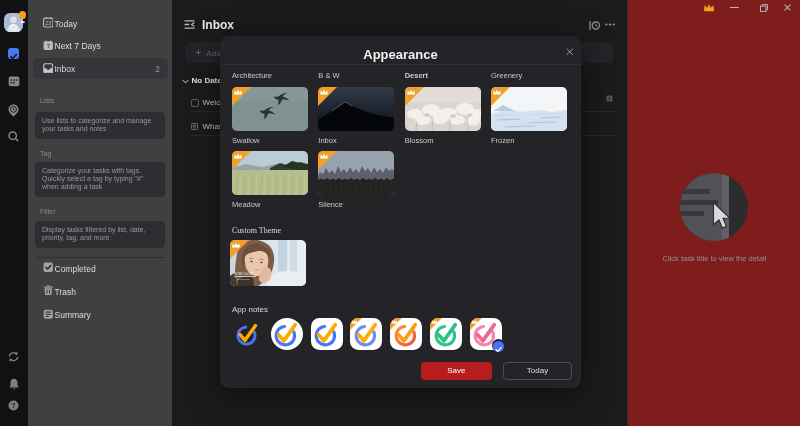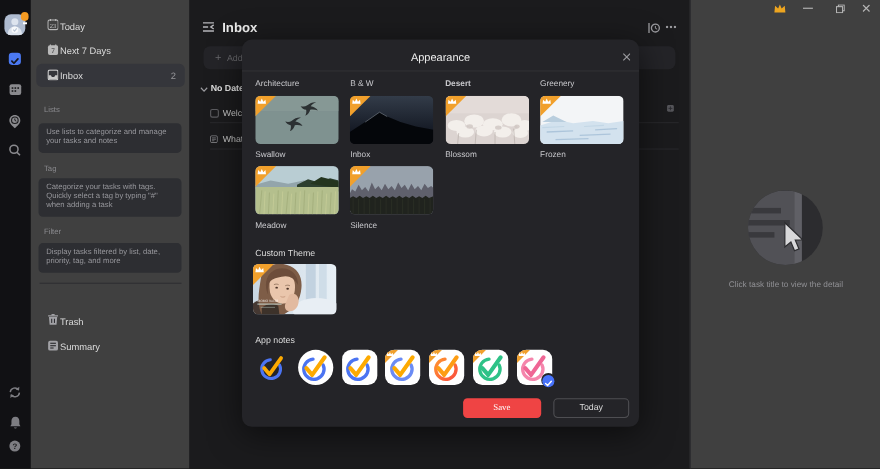--- a/index.html
+++ b/index.html
@@ -71,21 +71,21 @@
       </svg>
     <div class="abs" style="left:30.5px;top:122px;font-size:8px;color:#c6c6c6;">What’s New in TickTick</div>
     <div class="abs" style="left:19px;top:135px;width:426px;height:1px;background:#29292c;"></div>
 
     <svg class="abs" style="left:433.5px;top:95.2px;" width="7" height="7" viewBox="0 0 8 8">
         <rect x="0.5" y="0.5" width="7" height="7" rx="1.5" fill="#55555a"></rect>
         <path d="M2 4 L6 4 M4 2 L4 6" stroke="#2a2a2e" stroke-width="0.9"></path>
       </svg>
   </div>
 
-  <div id="rpanel" class="abs" style="left:627px;top:0;width:173px;height:426px;background:#404040;border-left:1px solid #2a2a2d;">
+  <div id="rpanel" class="abs" style="left:627px;top:0;width:173px;height:426px;background:#7f1d1d;border-left:1px solid #2a2a2d;">
     <div class="abs" style="left:51.5px;top:172.5px;width:68px;height:68px;border-radius:50%;background:#2c2c2f;overflow:hidden;">
       <svg width="68" height="68" viewBox="0 0 68 68">
         <rect x="0" y="0" width="42" height="68" fill="#515156"></rect>
         <rect x="42" y="0" width="7" height="68" fill="#606066"></rect>
         <rect x="0" y="16" width="30" height="5" fill="#39393d"></rect>
         <rect x="0" y="27" width="38" height="5" fill="#39393d"></rect>
         <rect x="0" y="38" width="24" height="5" fill="#39393d"></rect>
         <path d="M33.5 29.5 L33.5 51.5 L39 47 L42.3 55 L46.4 53.3 L43 45.3 L49.7 45 Z" fill="#d8d8da" stroke="#2c2c2f" stroke-width="1.1"></path>
       </svg>
     </div>
@@ -188,39 +188,46 @@
       <span class="tx">Inbox</span>
       <span style="position:absolute;right:7.5px;top:6.5px;color:#96969a;font-size:8.5px;">2</span>
     </div>
     <div class="seclab" style="top:96.5px;">Lists</div>
     <div class="tip" style="top:112px;">Use lists to categorize and manage<br>your tasks and notes</div>
     <div class="seclab" style="top:150px;">Tag</div>
     <div class="tip" style="top:161.5px;">Categorize your tasks with tags.<br>Quickly select a tag by typing "#"<br>when adding a task</div>
     <div class="seclab" style="top:208px;">Filter</div>
     <div class="tip" style="top:221px;">Display tasks filtered by list, date,<br>priority, tag, and more</div>
     <div class="abs" style="left:8px;top:257px;width:129px;height:1px;background:#2e2e32;"></div>
+    <div class="srow" style="top:256.5px;">
+      <svg class="ic" viewBox="0 0 11 11">
+          <rect x="0.6" y="0.6" width="9.8" height="9.8" rx="2" fill="#a2a2a6"></rect>
+          <path d="M3 5.6 L4.8 7.4 L8.2 3.6" stroke="#1e1e21" stroke-width="1.4" fill="none" stroke-linecap="round" stroke-linejoin="round"></path>
+        </svg>
+      <span class="tx">Completed</span>
+    </div>
     <div class="srow" style="top:303px;">
       <svg class="ic" viewBox="0 0 11 11">
           <rect x="0.8" y="0.8" width="9.4" height="9.4" rx="1.8" fill="#a2a2a6"></rect>
           <path d="M2.8 3.2 L8.2 3.2 M2.8 5.5 L8.2 5.5 M2.8 7.8 L6 7.8" stroke="#1e1e21" stroke-width="1"></path>
         </svg>
       <span class="tx">Summary</span>
     </div>
     <div class="srow" style="top:279.5px;">
       <svg class="ic" viewBox="0 0 11 11">
           <path d="M0.8 2.2 L10.2 2.2" stroke="#a2a2a6" stroke-width="1.2"></path>
           <path d="M4 1.2 L7 1.2" stroke="#a2a2a6" stroke-width="1.4"></path>
           <path d="M1.6 3.4 L9.4 3.4 L8.8 10.6 L2.2 10.6 Z" fill="#a2a2a6"></path>
           <path d="M4.2 5 L4.2 9 M6.8 5 L6.8 9" stroke="#1e1e21" stroke-width="0.9"></path>
         </svg>
       <span class="tx">Trash</span>
     </div>
   </div>
   <div id="modal" class="abs">
-    <div class="abs" style="left:0;top:10.5px;width:361px;text-align:center;font-size:10px;font-weight:normal;color:#f0f0f0;">Appearance</div>
+    <div class="abs" style="left:0;top:10.5px;width:361px;text-align:center;font-size:13px;font-weight:bold;color:#f0f0f0;">Appearance</div>
     <svg class="abs" style="left:345.5px;top:12px;" width="7.5" height="7.5" viewBox="0 0 9 9">
         <path d="M0.8 0.8 L8.2 8.2 M8.2 0.8 L0.8 8.2" stroke="#9d9da1" stroke-width="1.2"></path>
       </svg>
     <div class="abs" style="left:0;top:27.5px;width:361px;height:1px;background:rgba(255,255,255,0.06);"></div>
 
     <div class="tlabel" style="left:12px;top:35px;">Architecture</div>
     <div class="tlabel" style="left:98.3px;top:35px;">B &amp; W</div>
     <div class="tlabel" style="left:184.7px;top:35px;font-weight:bold;">Desert</div>
     <div class="tlabel" style="left:271px;top:35px;">Greenery</div>
 
@@ -334,21 +341,21 @@
           </g>
       </svg>
       <div class="crown-corner"><svg width="19" height="19" viewBox="0 0 19 19">
             <path d="M0 0 L19 0 L0 19 Z" fill="#f1a02c"></path>
             <path d="M2.2 7.4 L2.7 3.6 L4.6 5.5 L6 2.6 L7.4 5.5 L9.3 3.6 L9.8 7.4 Z" fill="#fff"></path>
           </svg></div>
     </div>
     <div class="tlabel" style="left:12px;top:164px;">Meadow</div>
     <div class="tlabel" style="left:98.3px;top:164px;">Silence</div>
 
-    <div class="abs" style="left:12px;top:189.5px;font-size:8px;color:#dcdcdc;">Custom Theme</div>
+    <div class="abs" style="left:12px;top:189.5px;font-size:8px;color:#dcdcdc;font-family:Liberation Serif, serif;">Custom Theme</div>
     <div class="thumb" style="left:10px;top:204px;height:46px;">
       <svg width="76" height="46" viewBox="0 0 76 46">
         <defs>
           <filter id="soft" x="-20%" y="-20%" width="140%" height="140%">
               <feGaussianBlur stdDeviation="0.7"></feGaussianBlur>
             </filter>
           <linearGradient id="winlight" x1="0" y1="0" x2="1" y2="0">
               <stop offset="0" stop-color="#c9d6e2"></stop>
               <stop offset="1" stop-color="#e8f0f6"></stop>
             </linearGradient>
@@ -443,16 +450,16 @@
         <path d="M4.9 12.1 L9.6 17.6 L19.7 3.4" fill="none" stroke="#ef6695" stroke-width="3.3" stroke-linecap="round" stroke-linejoin="round"></path>
       </svg>
     </div>
     <div class="abs" style="left:271.5px;top:303px;width:13px;height:13px;border-radius:50%;background:#242428;"></div>
     <div class="abs" style="left:273px;top:304.5px;width:11px;height:11px;border-radius:50%;background:#4772fa;">
       <svg width="11" height="11" viewBox="0 0 11 11">
           <path d="M3 5.7 L4.8 7.4 L8.2 3.6" fill="none" stroke="#fff" stroke-width="1.3" stroke-linecap="round" stroke-linejoin="round"></path>
         </svg>
     </div>
 
-    <div class="btn" style="left:201px;width:70.5px;background:#ef4444;color:#fff;font-family:Liberation Serif, serif;">Save</div>
+    <div class="btn" style="left:201px;width:70.5px;background:#b91c1c;color:#fff;">Save</div>
     <div class="btn" style="left:283px;width:69px;border:1px solid #4e4e52;color:#dcdcdc;line-height:16px;">Today</div>
   </div>
 </div>
 
 </body></html>

